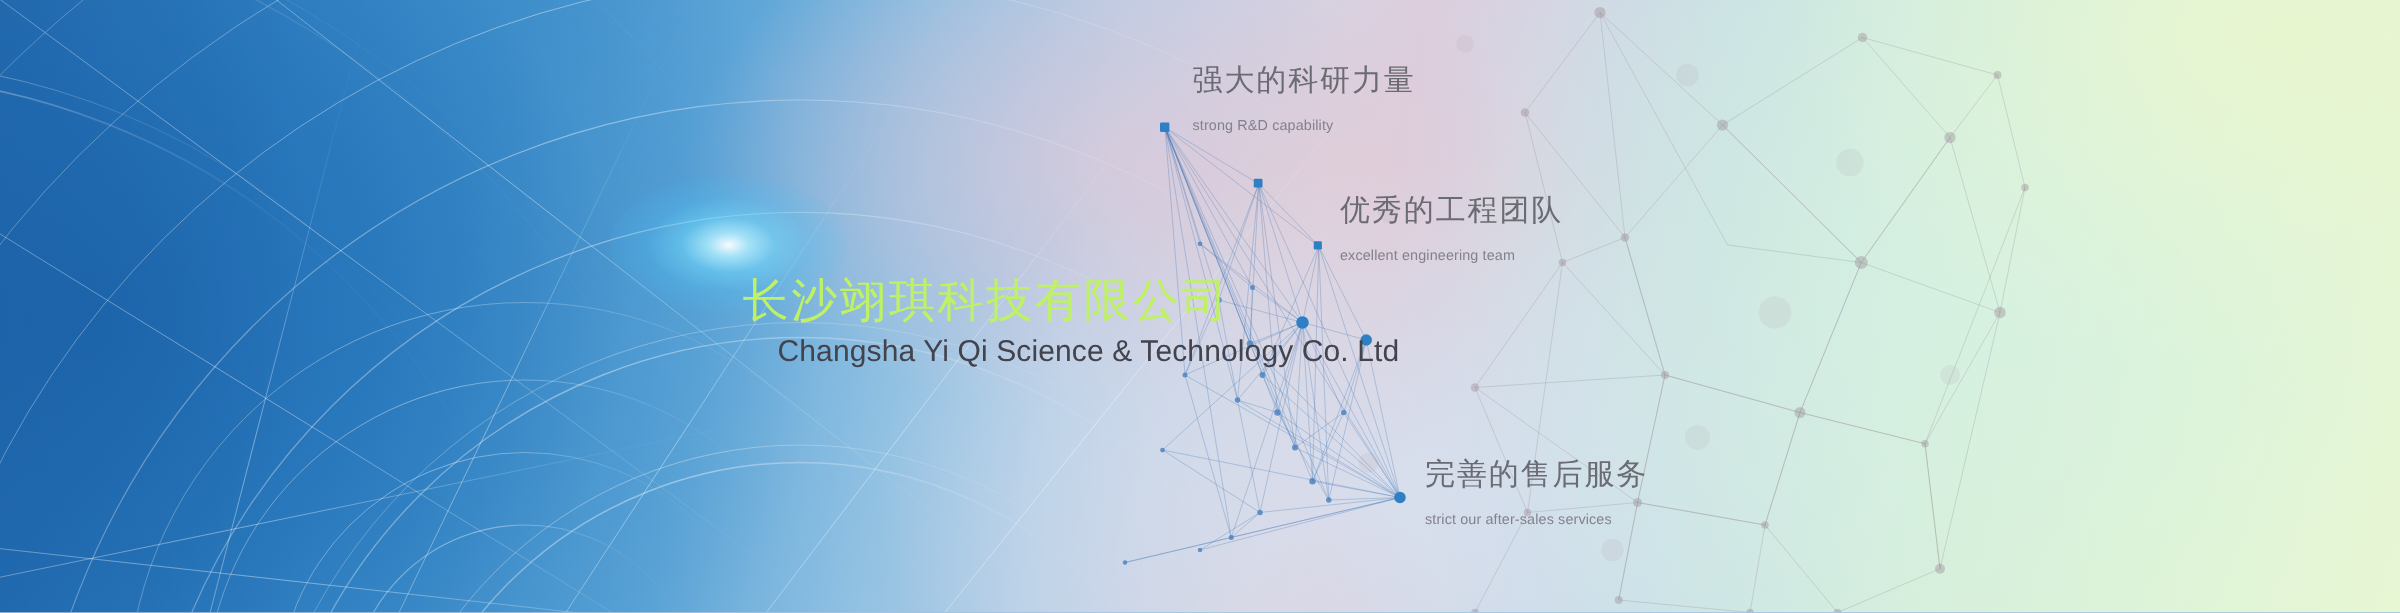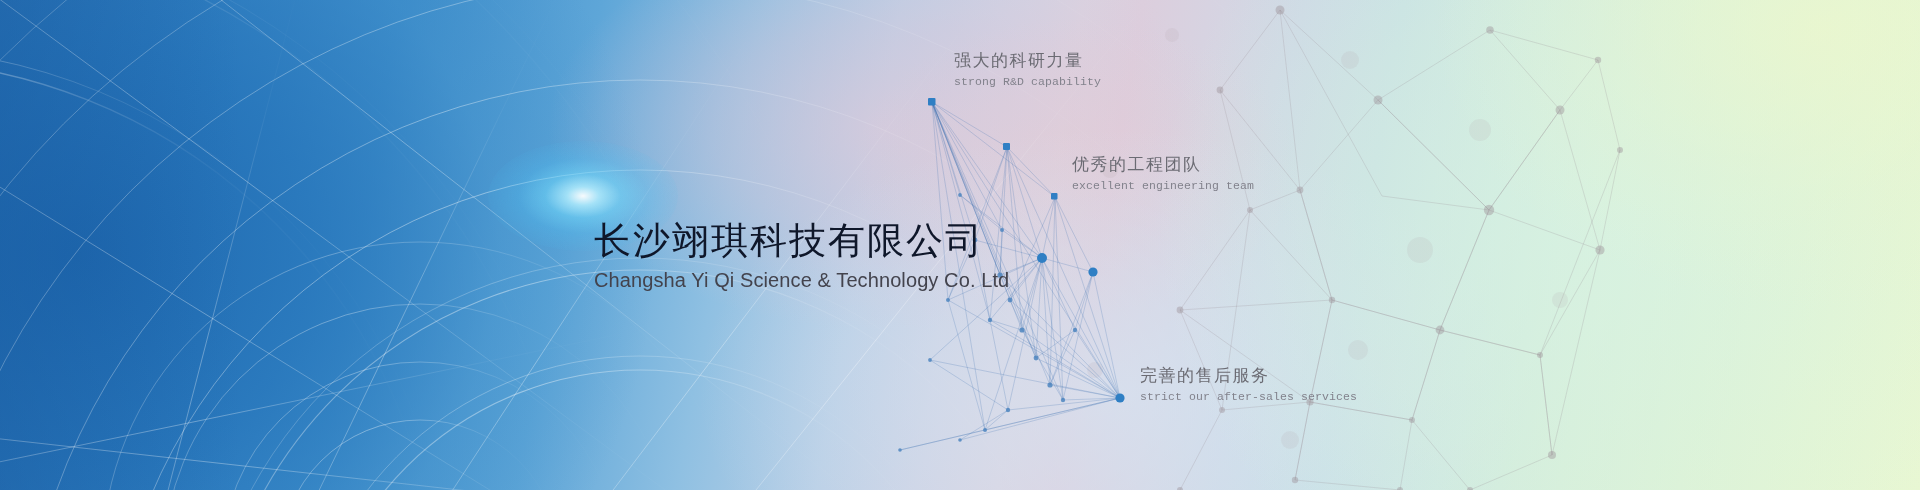--- a/index.html
+++ b/index.html
@@ -113,49 +113,50 @@
   .company-block{
     position:absolute;
     left:594px;
     top:222px;
     z-index:30;
   }
   .company-cn{
     font-family:"DejaVu Serif", serif;
     font-size:37px;
     letter-spacing:2px;
-    color:#0f172a;
+    color:#bef264;
     line-height:1;
     white-space:nowrap;
   }
   .company-en{
     margin-top:11px;
     font-family:"Liberation Sans", sans-serif;
-    font-size:20px;
+    font-size:24px;
     letter-spacing:0.1px;
     color:#43434d;
     line-height:1;
     white-space:nowrap;
+    margin-left:28px;
   }
 
   .feature{
     position:absolute;
     z-index:30;
     white-space:nowrap;
   }
   .feature-cn{
     font-family:"DejaVu Serif", serif;
-    font-size:17px;
+    font-size:24px;
     letter-spacing:1.5px;
     color:#6b6b73;
     line-height:1;
   }
   .feature-en{
-    margin-top:7px;
-    font-family:Liberation Mono, monospace;
+    margin-top:20px;
+    font-family:Liberation Sans, sans-serif;
     font-size:11.5px;
     letter-spacing:0.1px;
     color:#82828c;
     line-height:1;
   }
 
   .f1{ left:954px; top:52px; }
   .f2{ left:1072px; top:156px; }
   .f3{ left:1104px; top:240px; }
   .f4{ left:1140px; top:367px; }

